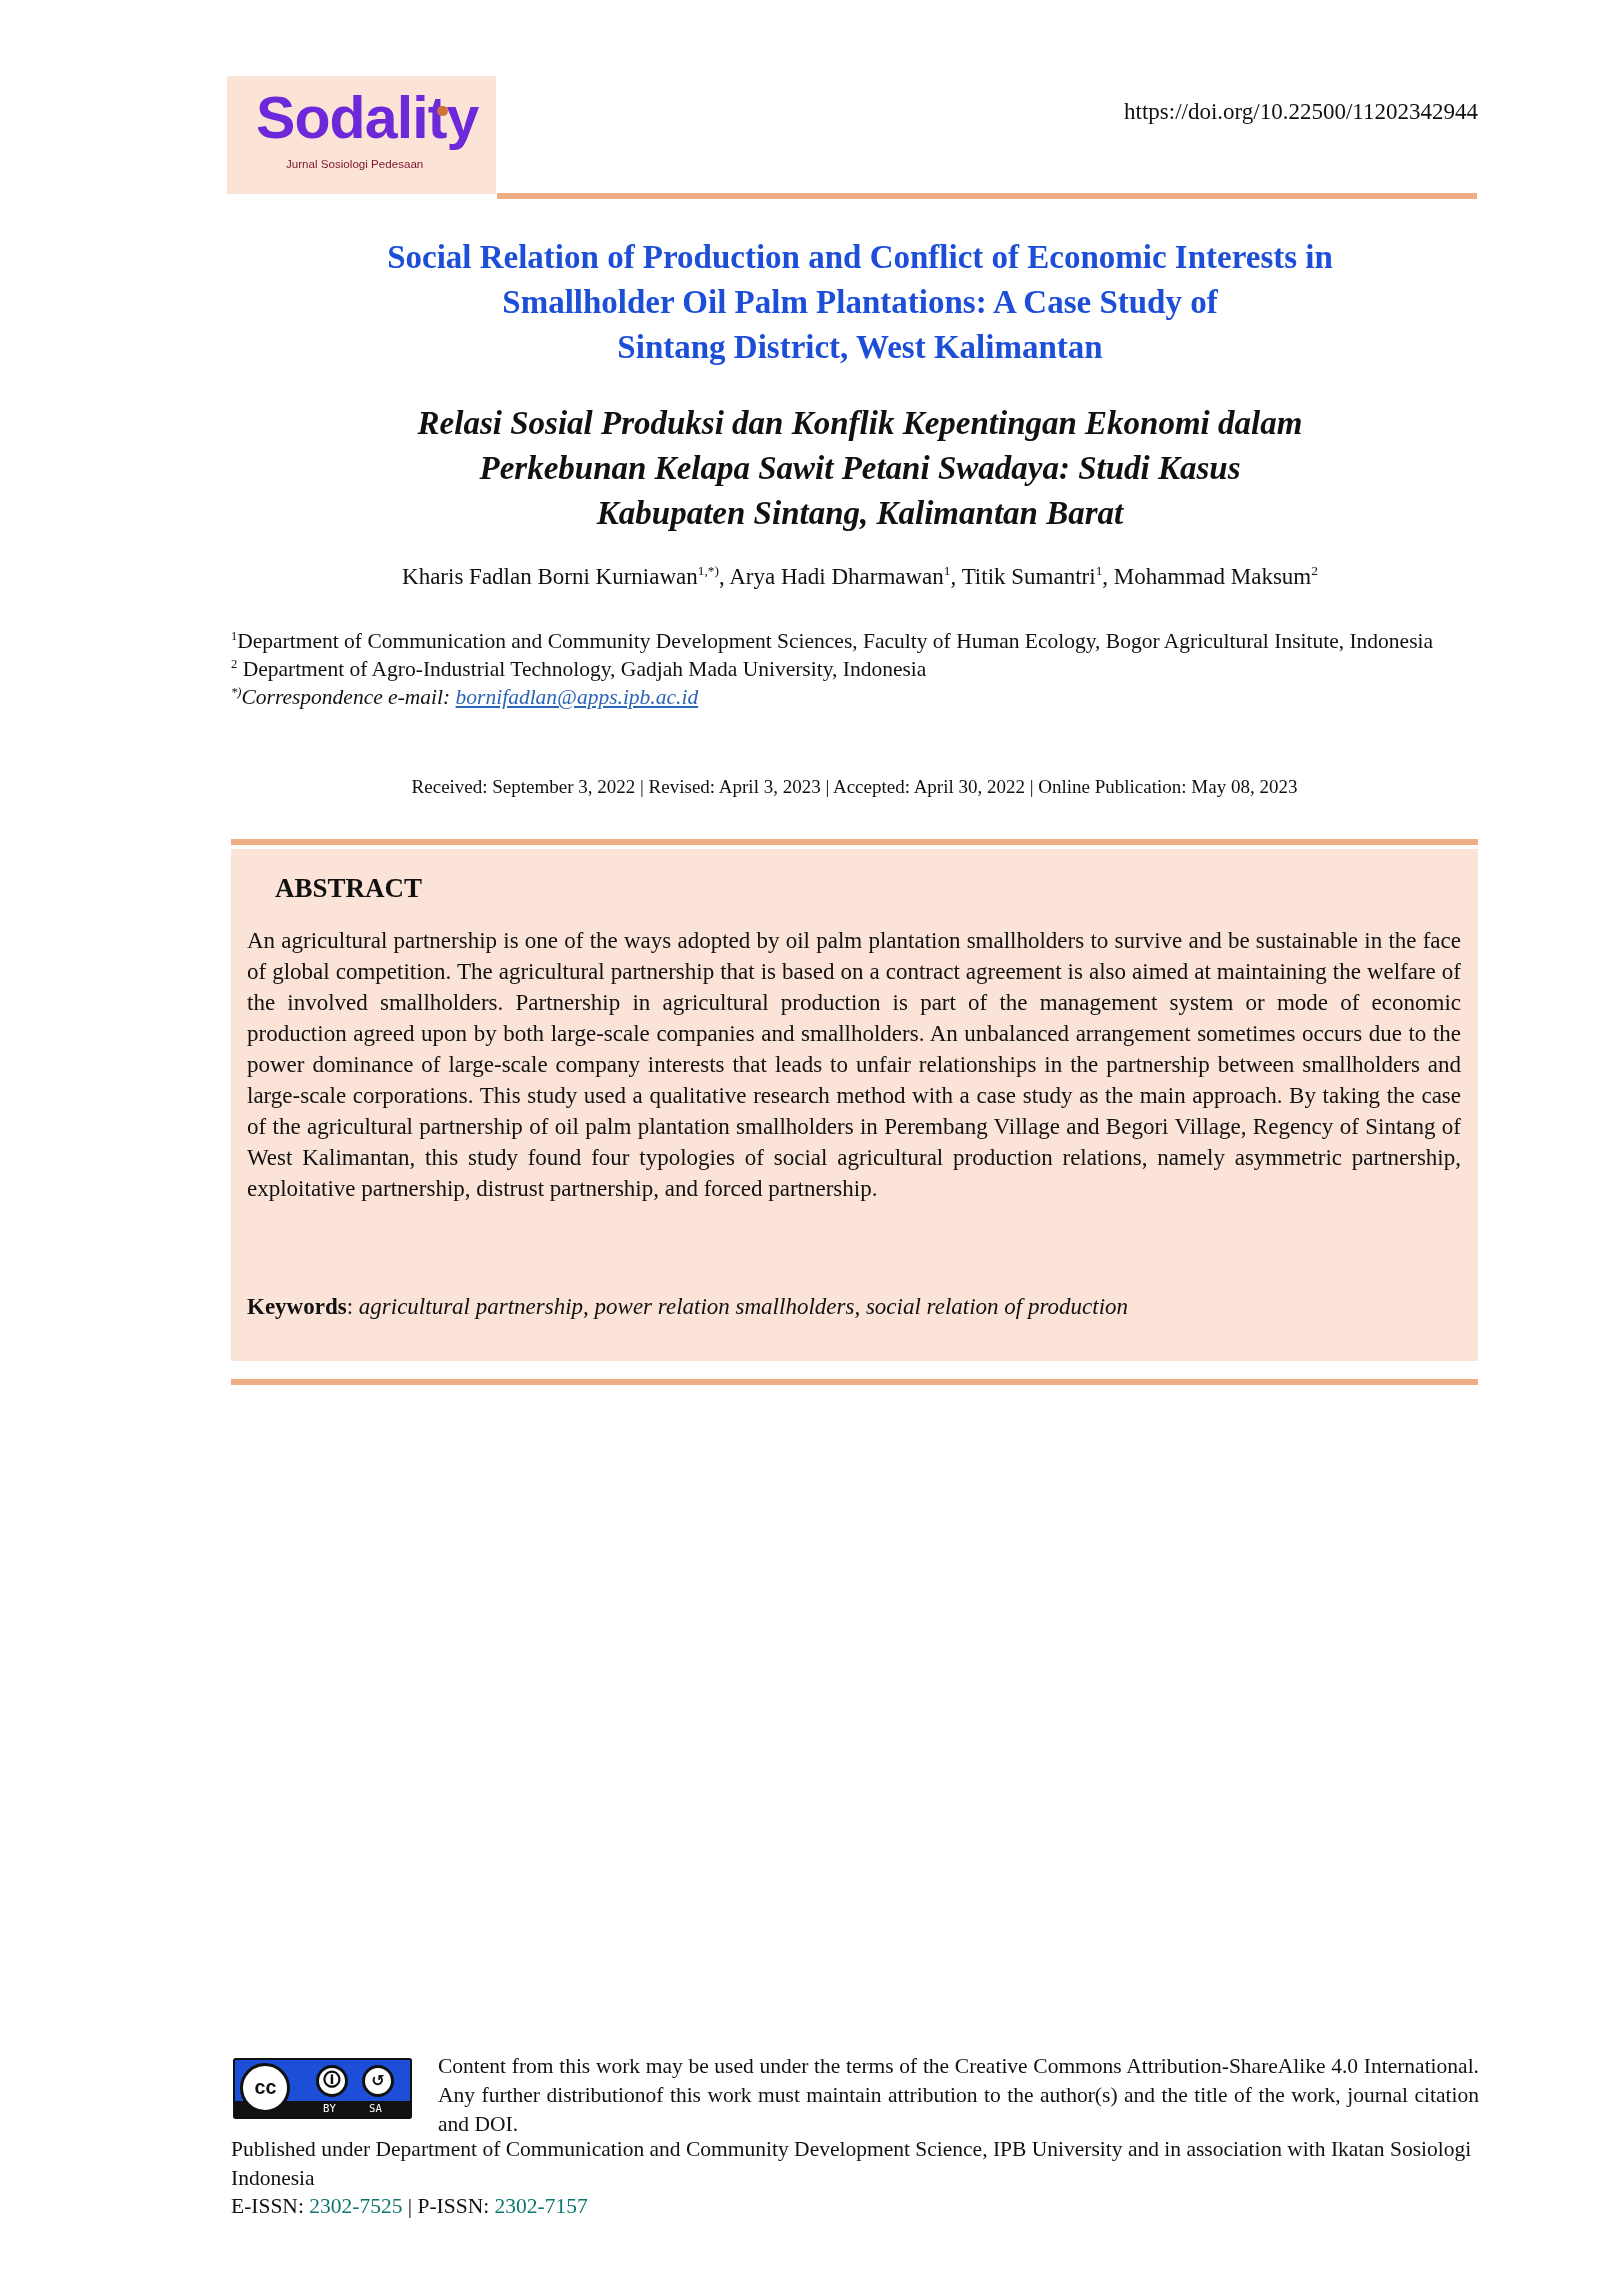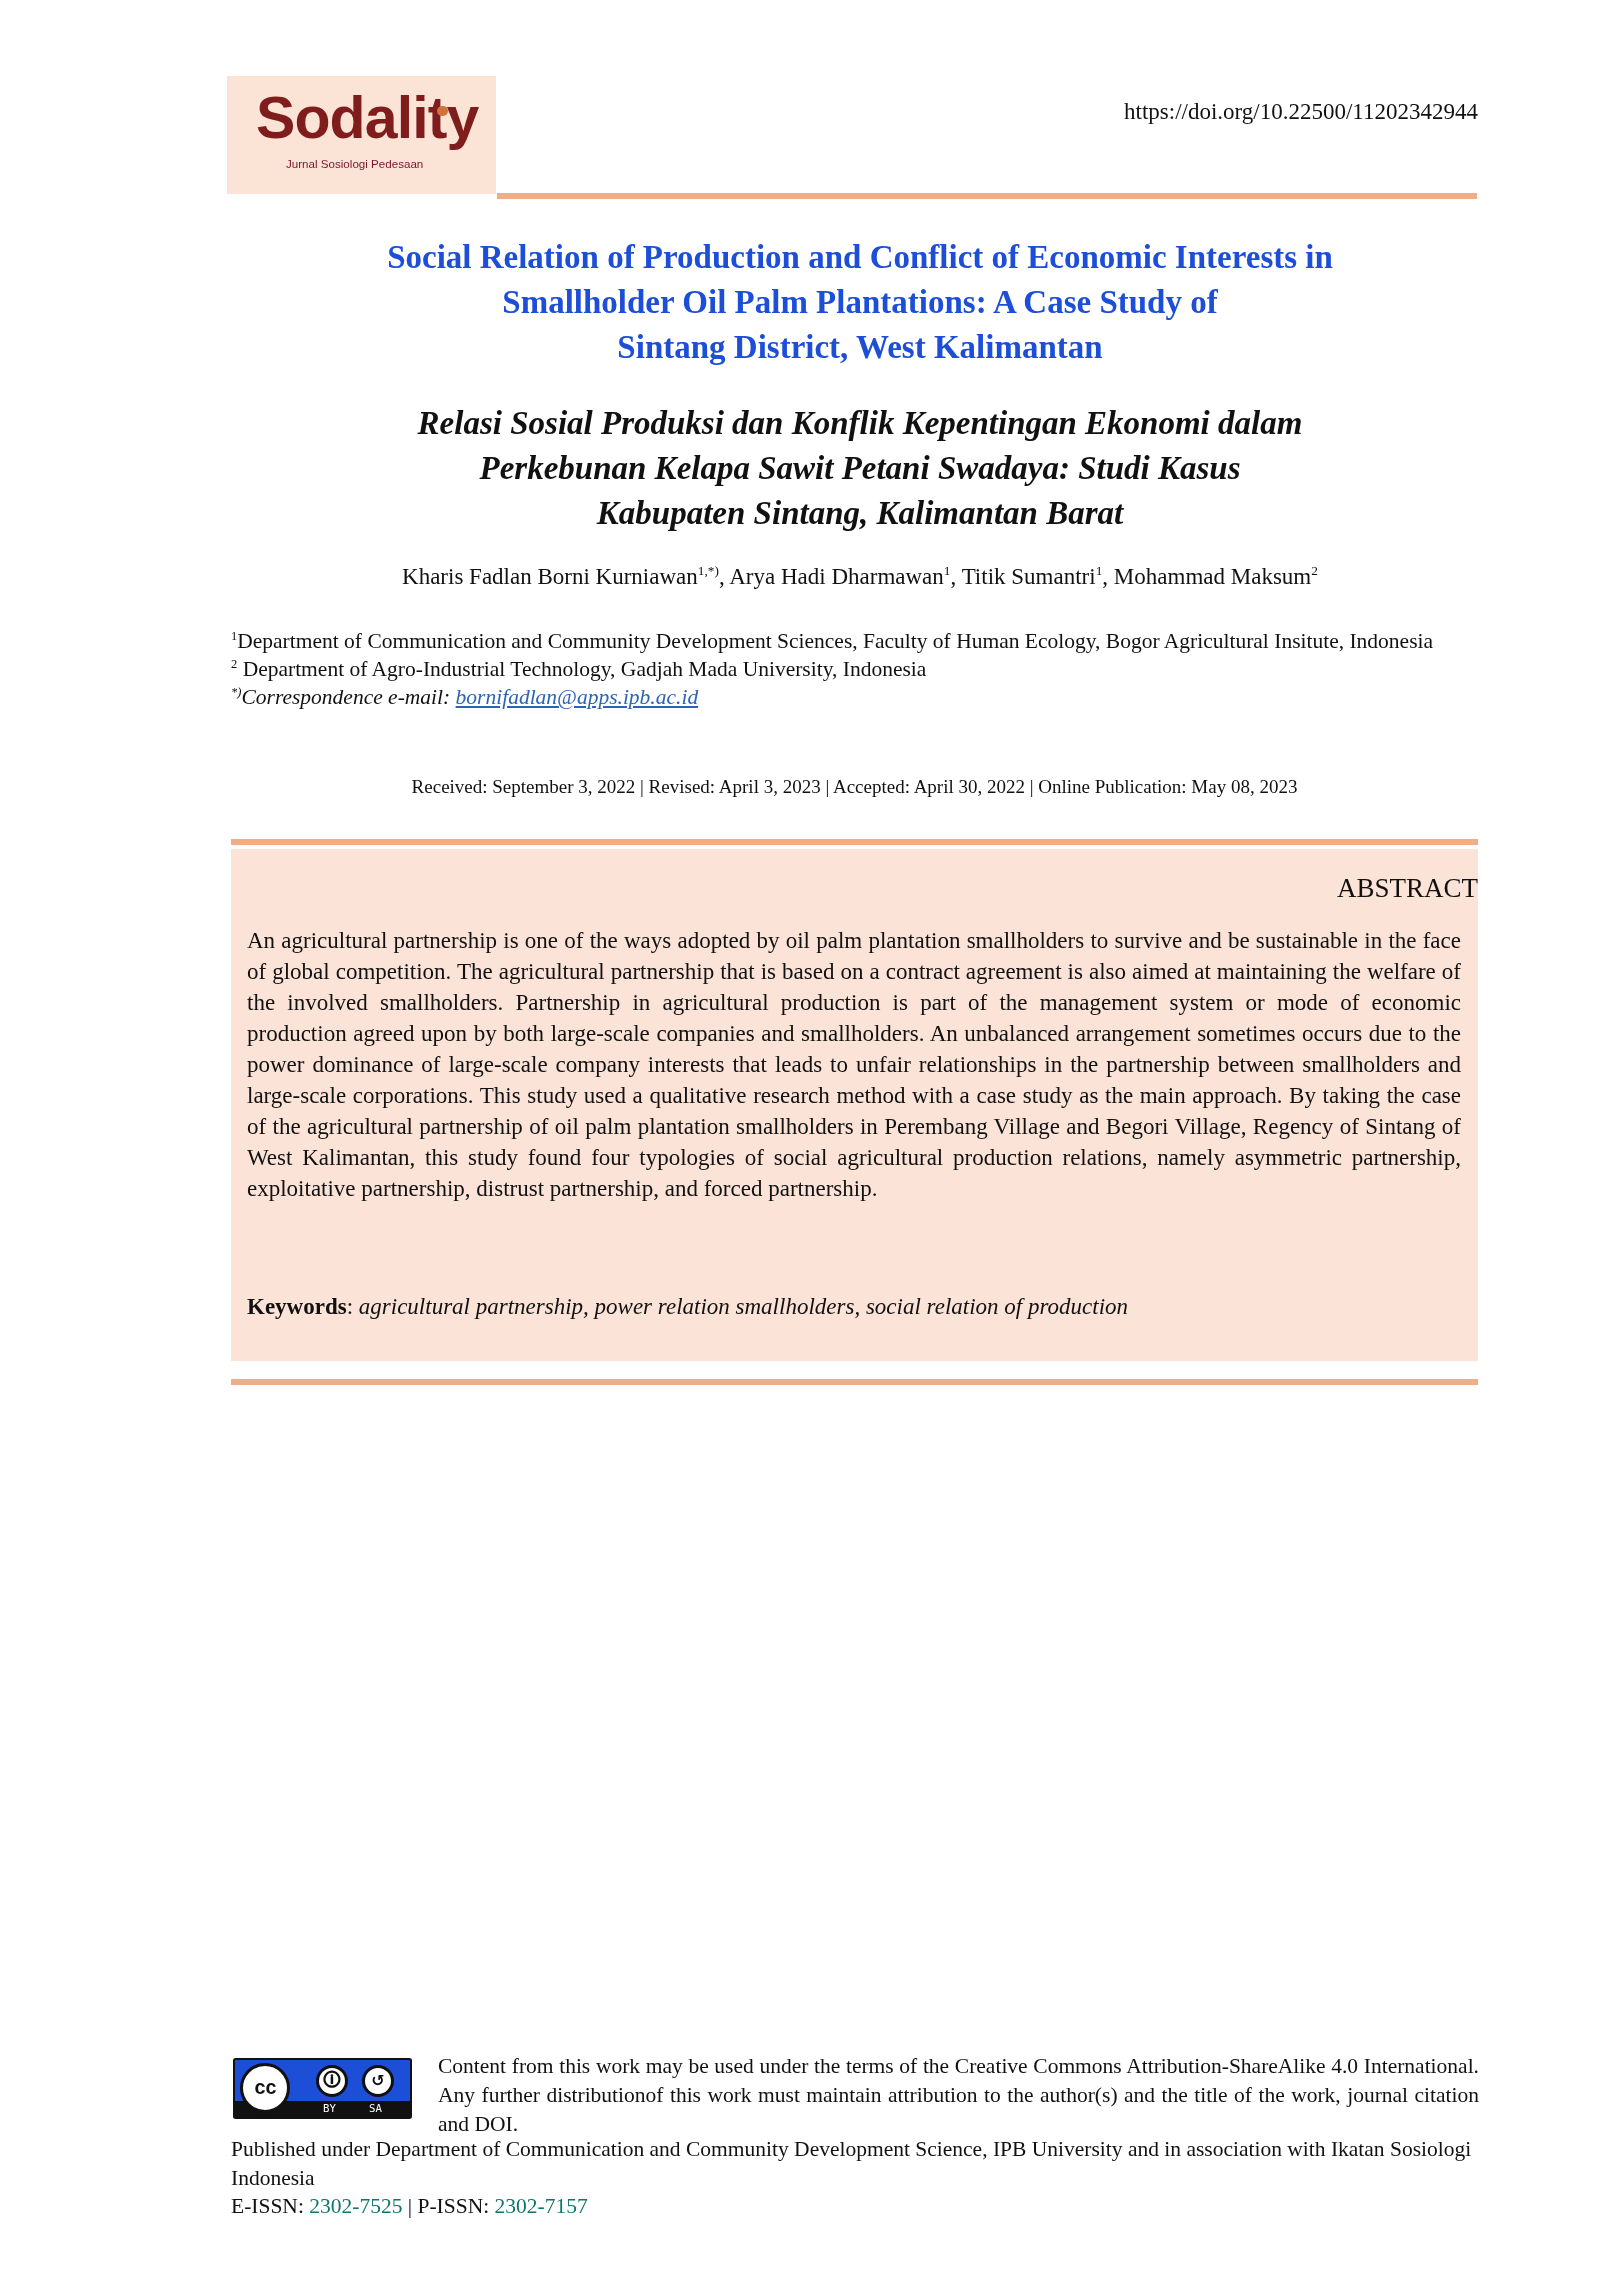--- a/index.html
+++ b/index.html
@@ -2,21 +2,21 @@
 <html style="font-size:14.3px"><head>
 <meta charset="utf-8">
 <style>
   html, body { margin: 0; padding: 0; background: #ffffff; }
   body { width: 1621px; height: 2293px; position: relative; overflow: hidden;
          font-family: "Liberation Serif", "DejaVu Serif", serif; color: #111; }
 
   
   .logo-box { position: absolute; left: 227px; top: 76px; width: 269px; height: 118px; background: #fbe3d6; }
   .logo-word { position: absolute; left: 29px; top: 12.5px; font-family: "Liberation Sans", "DejaVu Sans", sans-serif;
-               font-weight: bold; font-size: 59px; color: #7f1d1d; letter-spacing: -0.9px; line-height: 1; }
+               font-weight: bold; font-size: 59px; color: #6d28d9; letter-spacing: -0.9px; line-height: 1; }
   .logo-dot { position: absolute; left: 210px; top: 29.6px; width: 10.7px; height: 10.7px; border-radius: 50%; background: #d0733a; }
   .logo-sub { position: absolute; left: 59px; top: 81px; font-family: "Liberation Sans", "DejaVu Sans", sans-serif;
               font-size: 11.6px; color: #7a1430; }
   .header-rule { position: absolute; left: 497px; top: 193px; width: 980px; height: 6.3px; background: #efae86; }
   .header-cite { position: absolute; right: 143px; top: 97px; text-align: right; font-size: 23px; line-height: 29.6px; color: #111; }
 
   
   .title-en { position: absolute; left: 251px; width: 1218px; top: 235px; text-align: center;
               font-weight: bold; font-size: 33px; line-height: 45px; color: #1d4ed8; }
   .title-id { position: absolute; left: 251px; width: 1218px; top: 401px; text-align: center;
@@ -29,21 +29,21 @@
   .affils sup { font-size: 12.5px; vertical-align: 8px; line-height: 0; }
   .affils .line { display: block; }
   .affils a { color: #2a64b5; text-decoration: underline; }
 
   .dates { position: absolute; left: 231px; width: 1247px; top: 774px; text-align: center; font-size: 19px; line-height: 25px; }
 
   .rule { position: absolute; left: 231px; width: 1247px; height: 6.3px; background: #efae86; }
 
   
   .abstract-box { position: absolute; left: 231px; width: 1247px; top: 849px; height: 512px; background: #fbe3d8; }
-  .abstract-title { position: absolute; left: 0; width: 100%; top: 23px; text-align: right; font-weight: normal; font-size: 27px; line-height: 32px; }
+  .abstract-title { position: absolute; left: 0; width: 100%; top: 23px; text-align: left; font-weight: bold; font-size: 27px; line-height: 32px; padding-left: 44px; }
   .abstract-text { position: absolute; left: 16px; width: 1214px; top: 76px; font-size: 23px; line-height: 31px; text-align: justify; }
   .keywords { position: absolute; left: 16px; width: 1214px; top: 443px; font-size: 23px; line-height: 30px; }
   .keywords b { font-weight: bold; }
   .keywords i { font-style: italic; }
 
   
   .cc-badge { position: absolute; left: 233px; top: 2058px; width: 179px; height: 61px; background: #1d4ed8;
               border: 2.7px solid #111; border-radius: 2.7px; box-sizing: border-box; }
   .cc-badge .cc-bottom { position: absolute; left: 0; right: 0; bottom: 0; height: 16px; background: #111; }
   .cc-circle { position: absolute; border-radius: 50%; background: #fff; border: 3.6px solid #111; box-sizing: border-box;

